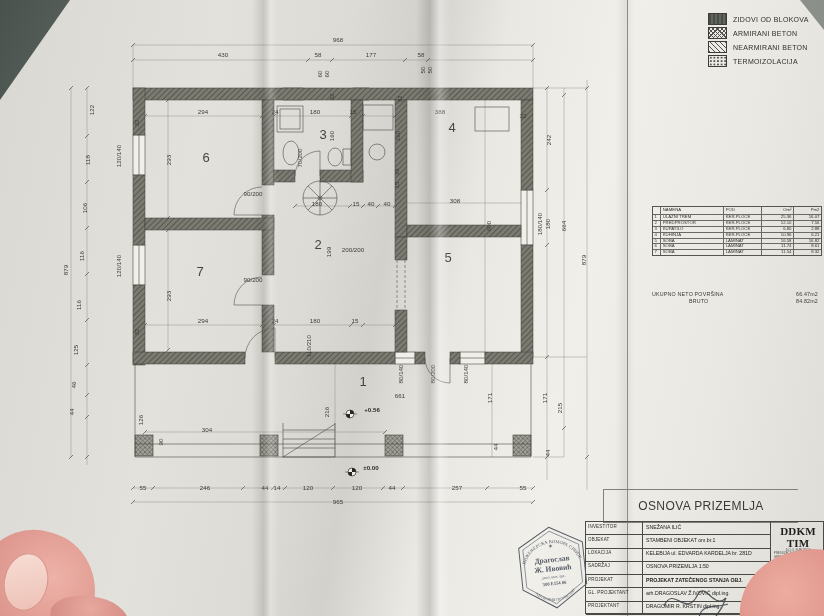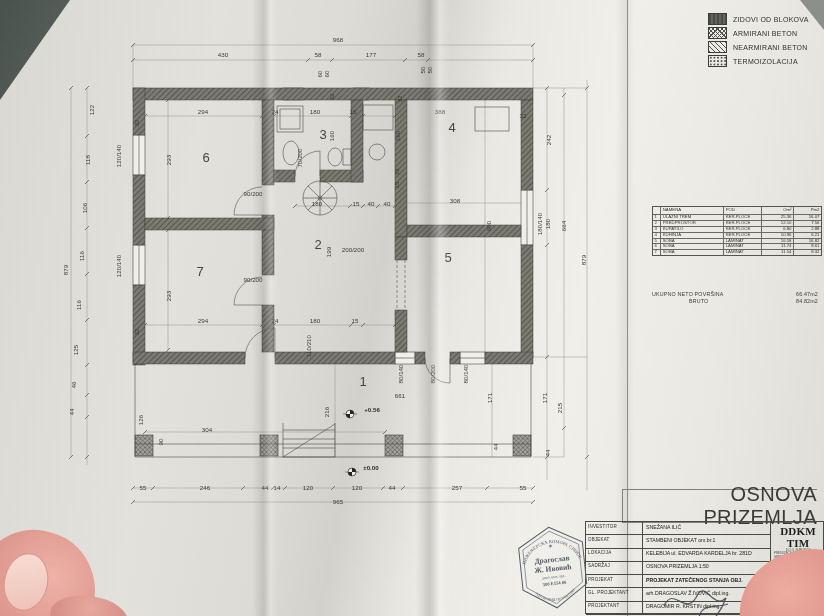--- a/index.html
+++ b/index.html
@@ -35,22 +35,22 @@
   .c2{width:37px;}
   .c3{width:29px;text-align:right;padding-right:1.5px;}
   .c4{width:25px;text-align:right;padding-right:1.5px;}
 
   
   #totals{position:absolute;left:652px;top:291px;width:166px;font-size:5.3px;color:#3a3a34;letter-spacing:.2px;}
   #totals .row{display:flex;justify-content:space-between;height:7px;}
   #totals .row.b2 .lab{padding-left:37px;}
 
   
-  #dtitle{position:absolute;left:622px;top:489px;width:194px;height:32px;border:1px solid #81817a;border-right:none;
-          display:flex;align-items:center;justify-content:center;font-size:20px;color:#3b3b35;letter-spacing:.4px;text-align:right;}
+  #dtitle{position:absolute;left:603px;top:489px;width:194px;height:32px;border:1px solid #81817a;border-right:none;
+          display:flex;align-items:center;justify-content:center;font-size:12px;color:#3b3b35;letter-spacing:.4px;text-align:right;}
 
   
   #tblock{position:absolute;left:585px;top:521px;width:239px;height:93px;border:1px solid #4a4a44;box-sizing:border-box;}
   #tbrows{position:absolute;left:0;top:0;width:184px;}
   .tb-row{display:flex;height:13.28px;box-sizing:border-box;border-bottom:.6px solid #4a4a44;}
   .tb-l{width:57px;box-sizing:border-box;font-size:4.5px;padding:1.5px 0 0 2px;border-right:.6px solid #4a4a44;color:#2e2e2a;letter-spacing:.2px;}
   .tb-v{flex:1;font-size:5.2px;padding:1.5px 0 0 3px;color:#23231f;white-space:nowrap;overflow:hidden;}
   .tb-v.b{font-weight:bold;}
   .rbox{position:absolute;box-sizing:border-box;border-left:.6px solid #4a4a44;border-bottom:.6px solid #4a4a44;left:184px;width:55px;text-align:center;overflow:hidden;}
   #firm{top:0;height:53.1px;}

